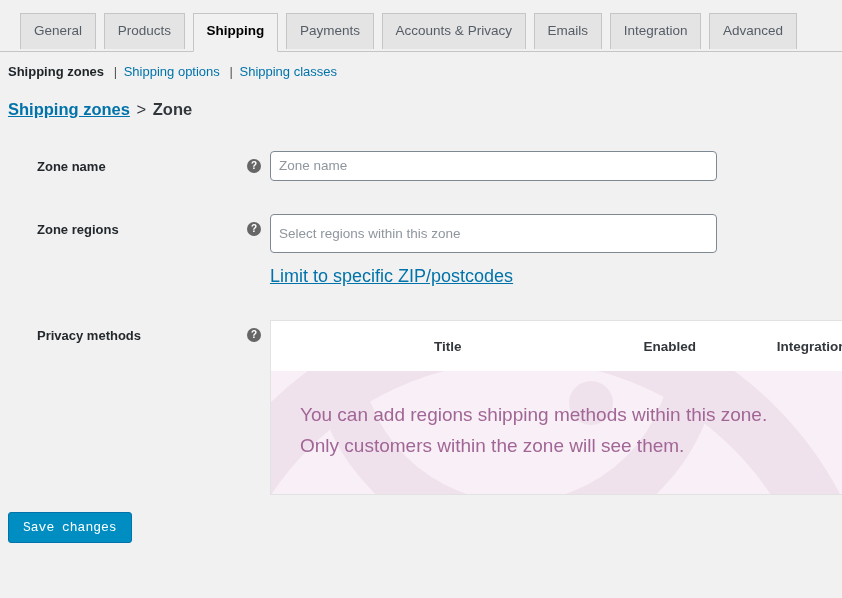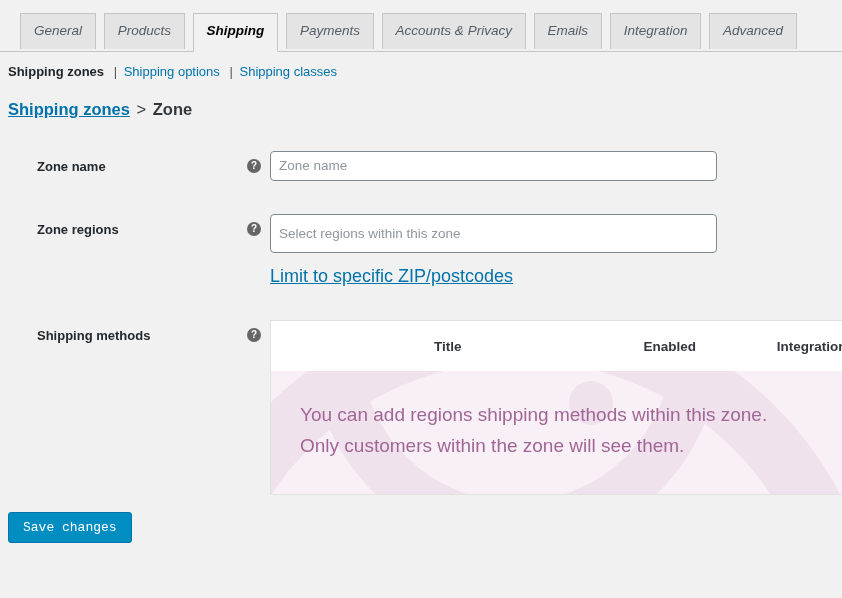--- a/index.html
+++ b/index.html
@@ -24,21 +24,20 @@
     display: inline-block;
     margin-left: 4px;
     padding: 10px 13px 11px;
     background: #e4e4e4;
     border: 1px solid #c5c5c5;
     border-bottom: none;
     font-size: 13.5px;
     color: #555d66;
     text-decoration: none;
     cursor: pointer;
-    font-style: italic;
   }
   .nav-tab:first-child { margin-left: 0; }
   .nav-tab-active {
     background: #f1f1f1;
     color: #000;
     font-weight: bold;
     margin-bottom: -1px;
     padding-bottom: 13px;
     border-bottom: 1px solid #f1f1f1;
   }
@@ -227,21 +226,21 @@
     <div class="row-label">Zone regions</div>
     <span class="help-tip">?</span>
     <div class="row-control">
       <input class="text-input tall" type="text" placeholder="Select regions within this zone" style="">
       <br>
       <a class="limit-link">Limit to specific ZIP/postcodes</a>
     </div>
   </div>
 
   <div class="form-row">
-    <div class="row-label">Shipping methods</div>
+    <div class="row-label">Privacy methods</div>
     <span class="help-tip">?</span>
     <div class="row-control">
       <div class="methods-table">
 
         <div class="methods-header">
           <span class="col col-title">Title</span>
           <span class="col col-enabled">Enabled</span>
           <span class="col col-description">Integration</span>
         </div>
 

